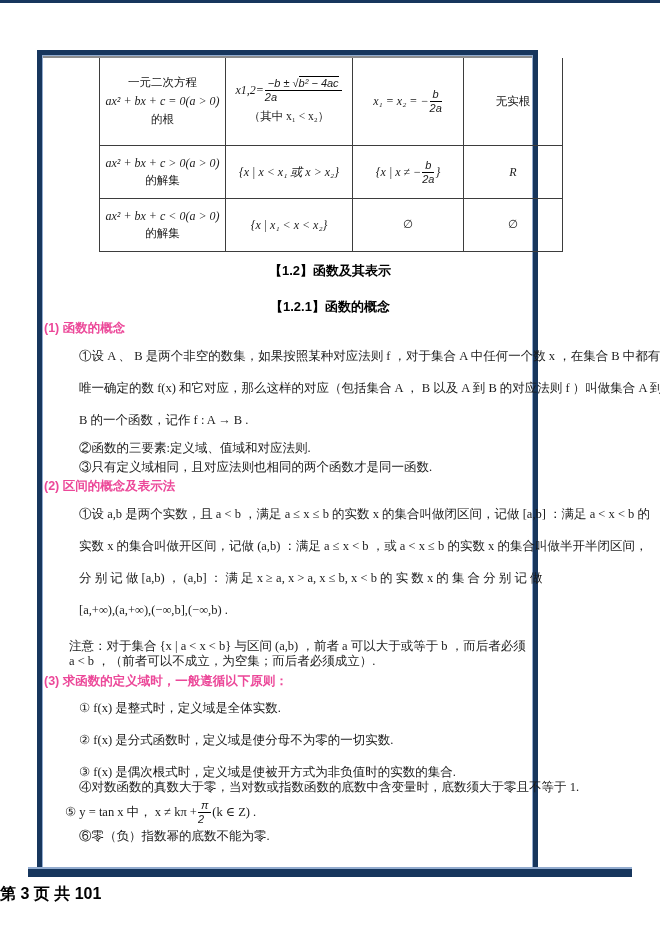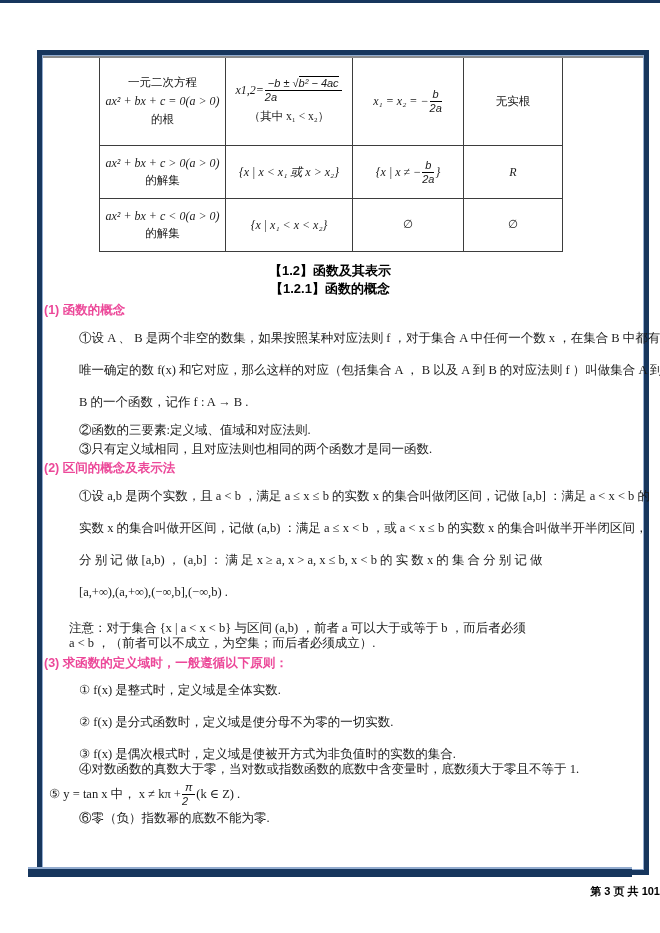--- a/index.html
+++ b/index.html
@@ -3,21 +3,21 @@
 <meta charset="utf-8">
 <style>
   html,body{margin:0;padding:0;}
   body{
     width:660px;height:933px;position:relative;background:#ffffff;
     font-family:"Liberation Serif","DejaVu Serif",serif;color:#1a1a1a;
     overflow:hidden;
   }
   .top-strip{position:absolute;left:0;top:0;width:660px;height:3px;background:#17365D;}
   .frame{
-    position:absolute;left:37px;top:50px;width:612px;height:825px;box-sizing:border-box;
+    position:absolute;left:37px;top:50px;width:501px;height:825px;box-sizing:border-box;
     border:5px solid #17365D;background:#ffffff;
     box-shadow:inset 0 0 0 1px #93ACCF;
   }
   .bottom-band{position:absolute;left:28px;top:867px;width:604px;height:10px;background:#17365D;border-top:2px solid #93ACCF;box-sizing:border-box;}
   .gray-topline{position:absolute;left:1px;right:1px;top:1px;height:2px;background:#8C8C8C;}
 
   
   .qtable{
     position:absolute;left:57px;top:3px;
     display:grid;grid-template-columns:127px 127px 111px 99px;grid-template-rows:88px 53px 53px;
@@ -38,28 +38,28 @@
   sub{font-size:8px;}
   .cell-note{font-size:11.5px;margin-top:4px;font-style:normal;}
 
   
   .textflow{position:absolute;left:0;top:203px;width:576px;}
   .hcenter{text-align:center;font-family:"Liberation Sans","DejaVu Sans",sans-serif;font-weight:bold;font-size:13px;line-height:15px;color:#000;}
   .rtitle{color:#ec4899;font-family:"Liberation Sans","DejaVu Sans",sans-serif;font-weight:bold;font-size:12.5px;line-height:15px;padding-left:2px;}
   .ln{font-size:12.5px;line-height:15px;padding-left:37px;white-space:nowrap;}
   .ln.noindent{padding-left:27px;}
   .boldlbl{font-weight:normal;font-family:"Liberation Sans","DejaVu Sans",sans-serif;}
-  .mt2{margin-top:2px;}.mt3{margin-top:3px;}.mt4{margin-top:4px;}.mt5{margin-top:5px;}
+  .mt2{margin-top:2px;}.mt3{margin-top:21px;}.mt4{margin-top:4px;}.mt5{margin-top:5px;}
   .mt7{margin-top:7px;}.mt11{}.mt12{margin-top:12px;}.mt13{margin-top:13px;}
   .mt17{margin-top:17px;}.mt21{margin-top:21px;}
-  .fracline{display:flex;align-items:center;padding-left:7px;font-size:12.5px;height:30px;}
+  .fracline{display:flex;align-items:center;padding-left:23px;font-size:12.5px;height:30px;}
 
   .footer{
-    position:absolute;left:0;top:884px;width:660px;text-align:right;
-    font-family:"Liberation Sans","DejaVu Sans",sans-serif;font-weight:bold;font-size:11px;color:#000;
+    position:absolute;left:0;top:884px;width:660px;text-align:left;
+    font-family:"Liberation Sans","DejaVu Sans",sans-serif;font-weight:bold;font-size:16px;color:#000;
   }
 </style>
 </head>
 <body>
 
 <div class="top-strip"></div>
 
 <div class="frame">
   <div class="gray-topline"></div>
 

